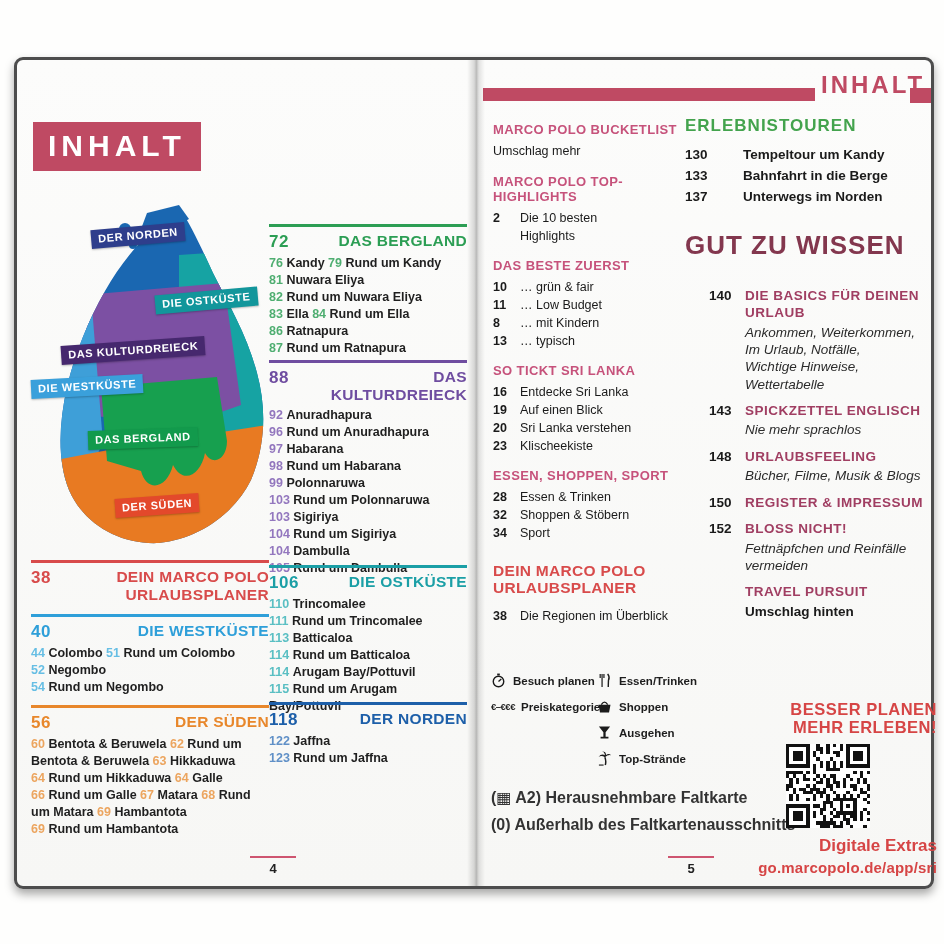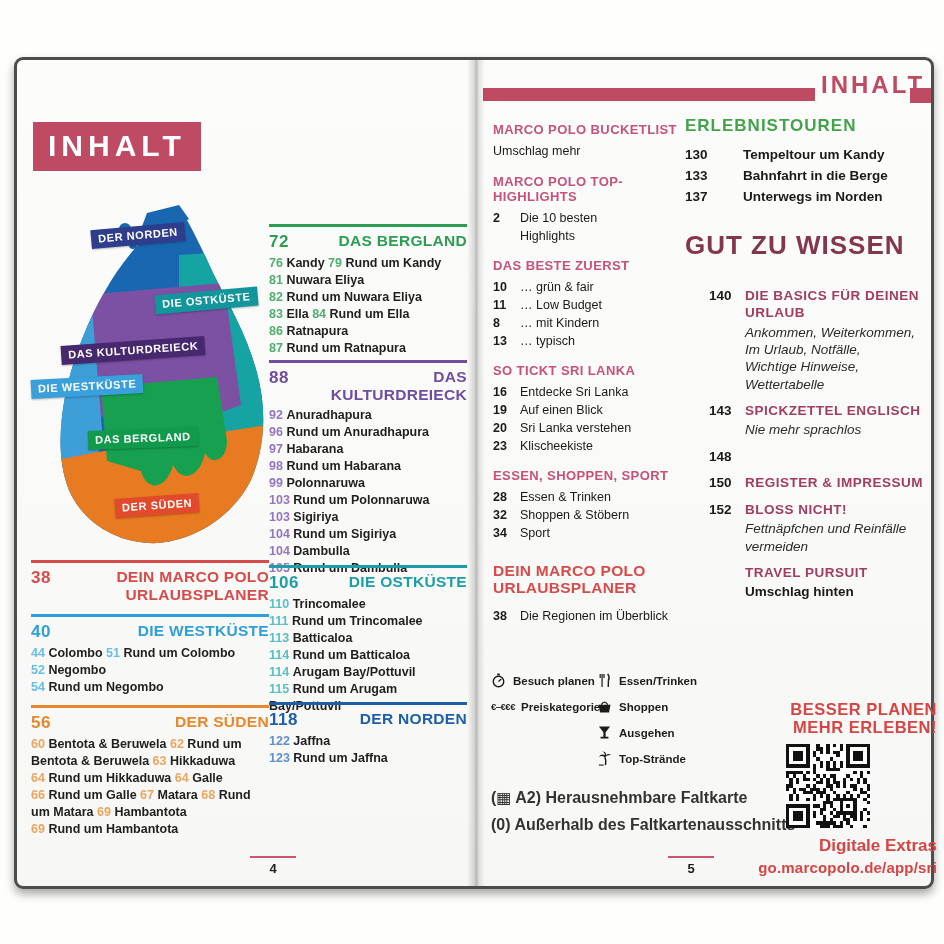--- a/index.html
+++ b/index.html
@@ -286,20 +286,24 @@
           </div>
           <div class="gz-row">
             <span class="gz-n">143</span>
             <div class="gz-body">
               <div class="gz-title">SPICKZETTEL ENGLISCH</div>
               <div class="gz-desc">Nie mehr sprachlos</div>
             </div>
           </div>
           <div class="gz-row">
             <span class="gz-n">148</span>
+            <div class="gz-body">
+              <div class="gz-title">URLAUBSFEELING</div>
+              <div class="gz-desc">Bücher, Filme, Musik &amp; Blogs</div>
+            </div>
           </div>
           <div class="gz-row">
             <span class="gz-n">150</span>
             <div class="gz-body">
               <div class="gz-title">REGISTER &amp; IMPRESSUM</div>
             </div>
           </div>
           <div class="gz-row">
             <span class="gz-n">152</span>
             <div class="gz-body">

